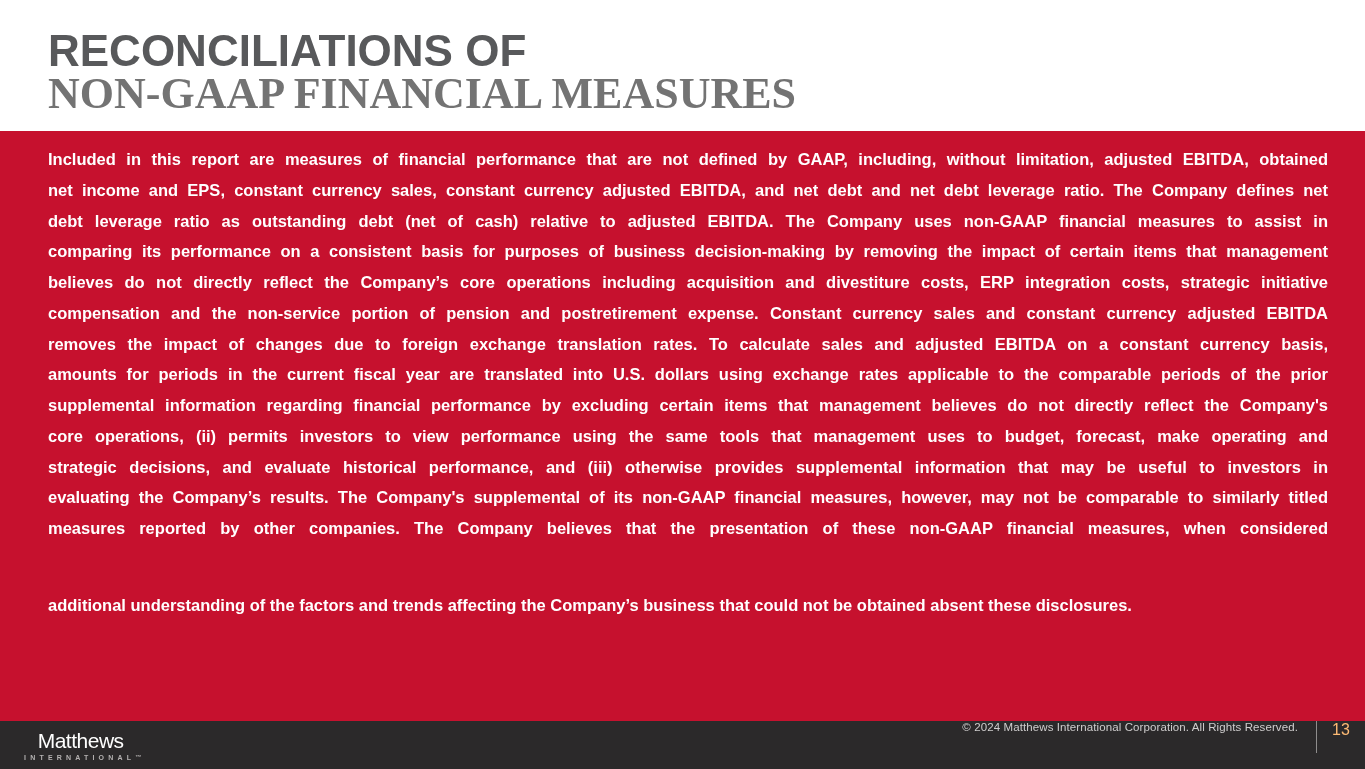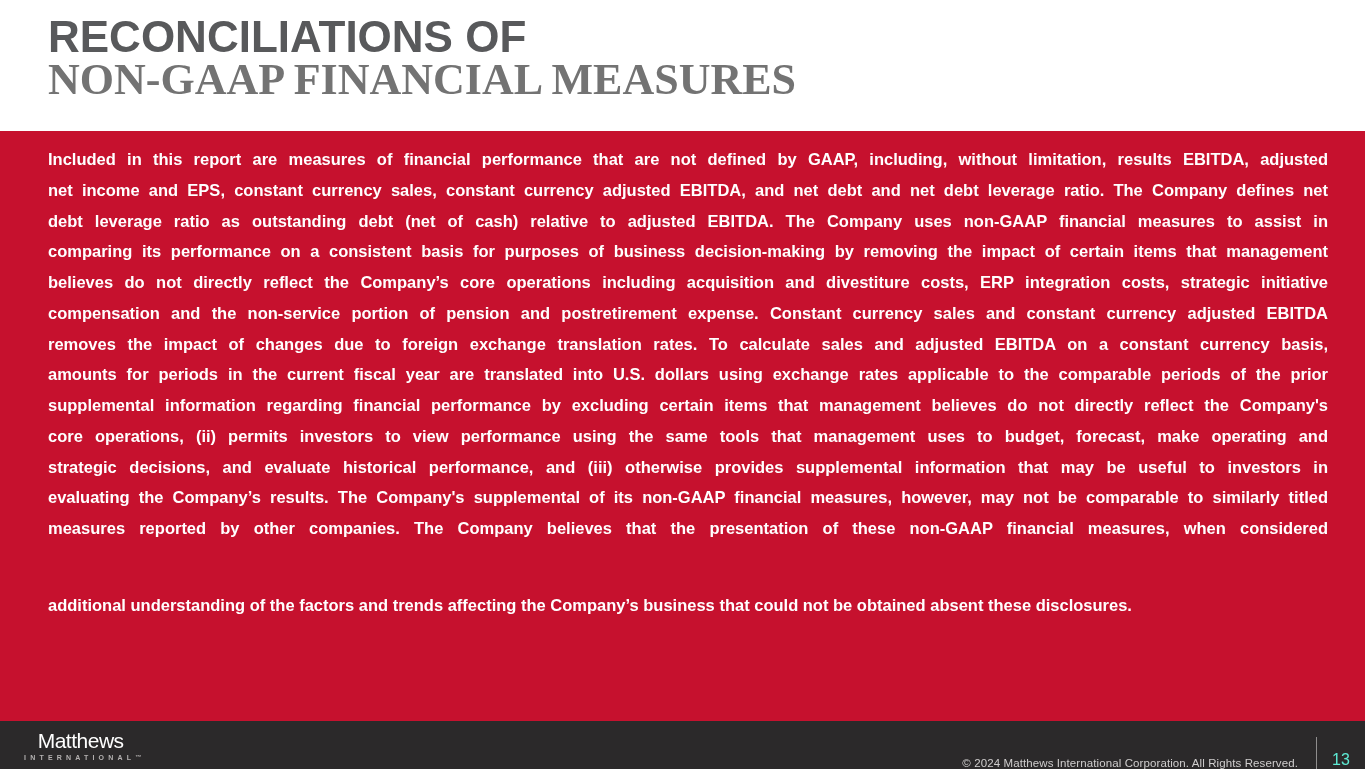--- a/index.html
+++ b/index.html
@@ -21,21 +21,21 @@
     position: absolute;
     left: 0; top: 0;
     width: 10px; height: 131px;
     background: #1b191a;
   }
   .header {
     position: relative;
     width: 100%;
     height: 131px;
     background: #ffffff;
-    padding: 16px 0 0 48px;
+    padding: 30px 0 0 48px;
   }
   .slide-title {
     color: #58595b;
     font-size: 44px;
     line-height: 42px;
     font-weight: bold;
     letter-spacing: 0px;
   }
   .red-body {
     position: relative;
@@ -85,38 +85,38 @@
     font-weight: bold;
     letter-spacing: 4.2px;
     margin-top: 1px;
     padding-left: 4px;
     white-space: nowrap;
   }
   .logo-mark { font-size: 6px; letter-spacing: 0; vertical-align: top; }
   .footer-right {
     margin-left: auto;
     display: flex;
-    align-items: flex-end;
+    align-items: flex-start;
     height: 100%;
     padding-right: 13px;
   }
   .copyright {
     color: #cfcdcd;
     font-size: 11.5px;
     letter-spacing: 0.1px;
   }
   .footer-divider {
     width: 1px;
     height: 32px;
     background: #8f8d8d;
     margin-left: 18px;
     margin-right: 13px;
   }
   .page-number {
-    color: #5eead4;
+    color: #fdba74;
     font-size: 16px;
     min-width: 22px;
     text-align: center;
   }
 </style>
 </head>
 <body>
 
 <div class="slide">
 
@@ -124,21 +124,21 @@
 
   <div class="header">
     <h1 class="slide-title">
       <span style="color: rgb(88, 89, 91);">RECONCILIATIONS OF</span><br>
       <span style="color: #737373; font-family: Liberation Serif, serif;">NON-GAAP FINANCIAL MEASURES</span>
     </h1>
   </div>
 
   <div class="red-body" style="background-color: rgb(198, 17, 46);">
 
-  <div class="body-line">Included in this report are measures of financial performance that are not defined by GAAP, including, without limitation, results EBITDA, adjusted</div>
+  <div class="body-line">Included in this report are measures of financial performance that are not defined by GAAP, including, without limitation, adjusted EBITDA, obtained</div>
       <div class="body-line">net income and EPS, constant currency sales, constant currency adjusted EBITDA, and net debt and net debt leverage ratio.  The Company defines net</div>
       <div class="body-line">debt leverage ratio as outstanding debt (net of cash) relative to adjusted EBITDA. The Company uses non-GAAP financial measures to assist in</div>
       <div class="body-line">comparing its performance on a consistent basis for purposes of business decision-making by removing the impact of certain items that management</div>
       <div class="body-line">believes do not directly reflect the Company’s core operations including acquisition and divestiture costs, ERP integration costs, strategic initiative</div>
       <div class="body-line">compensation and the non-service portion of pension and postretirement expense.  Constant currency sales and constant currency adjusted EBITDA</div>
       <div class="body-line">removes the impact of changes due to foreign exchange translation rates.  To calculate sales and adjusted EBITDA on a constant currency basis,</div>
       <div class="body-line">amounts for periods in the current fiscal year are translated into U.S. dollars using exchange rates applicable to the comparable periods of the prior</div>
       <div class="body-line">supplemental information regarding financial performance by excluding certain items that management believes do not directly reflect the Company's</div>
       <div class="body-line">core operations, (ii) permits investors to view performance using the same tools that management uses to budget, forecast, make operating and</div>
       <div class="body-line">strategic decisions, and evaluate historical performance, and (iii) otherwise provides supplemental information that may be useful to investors in</div>

